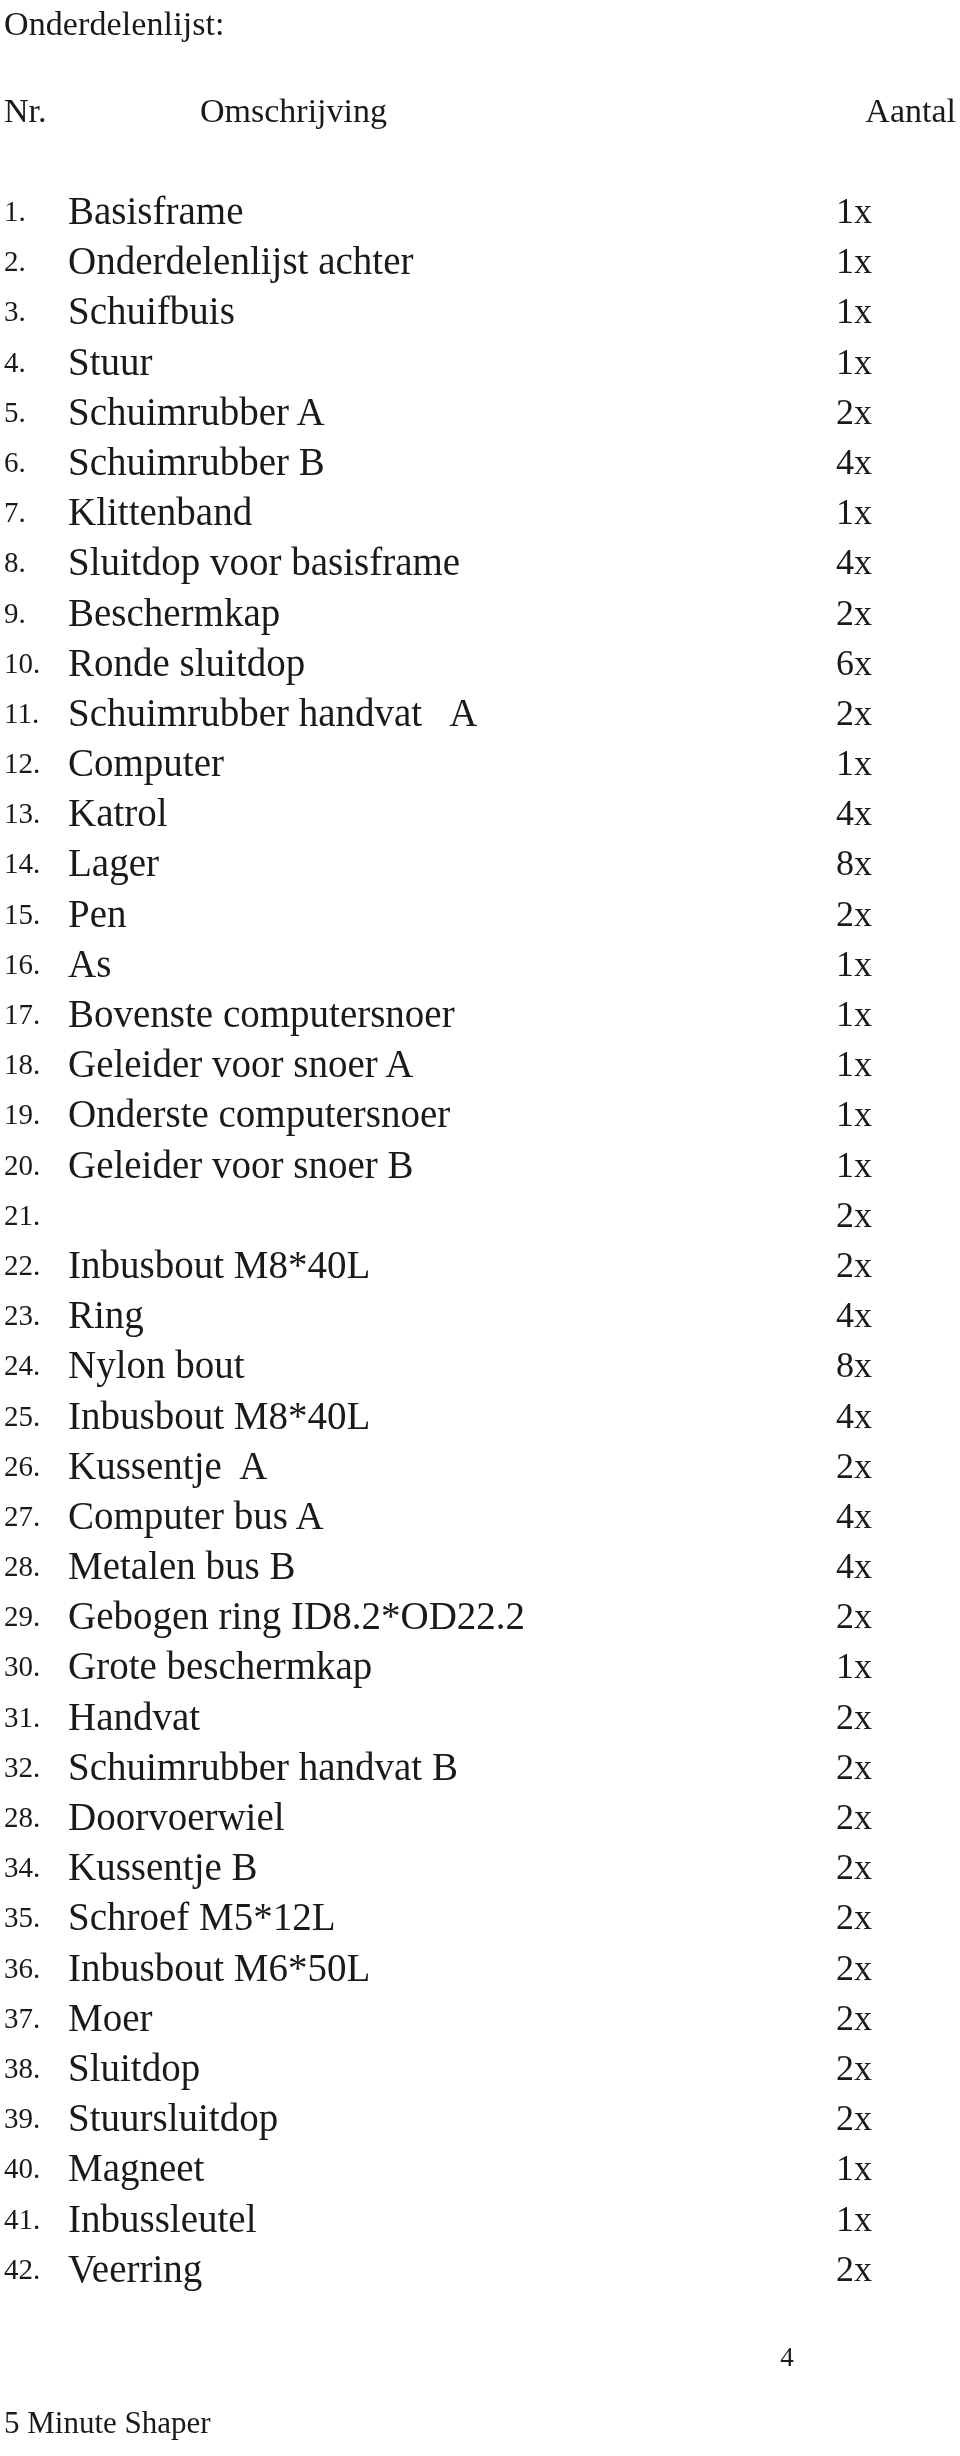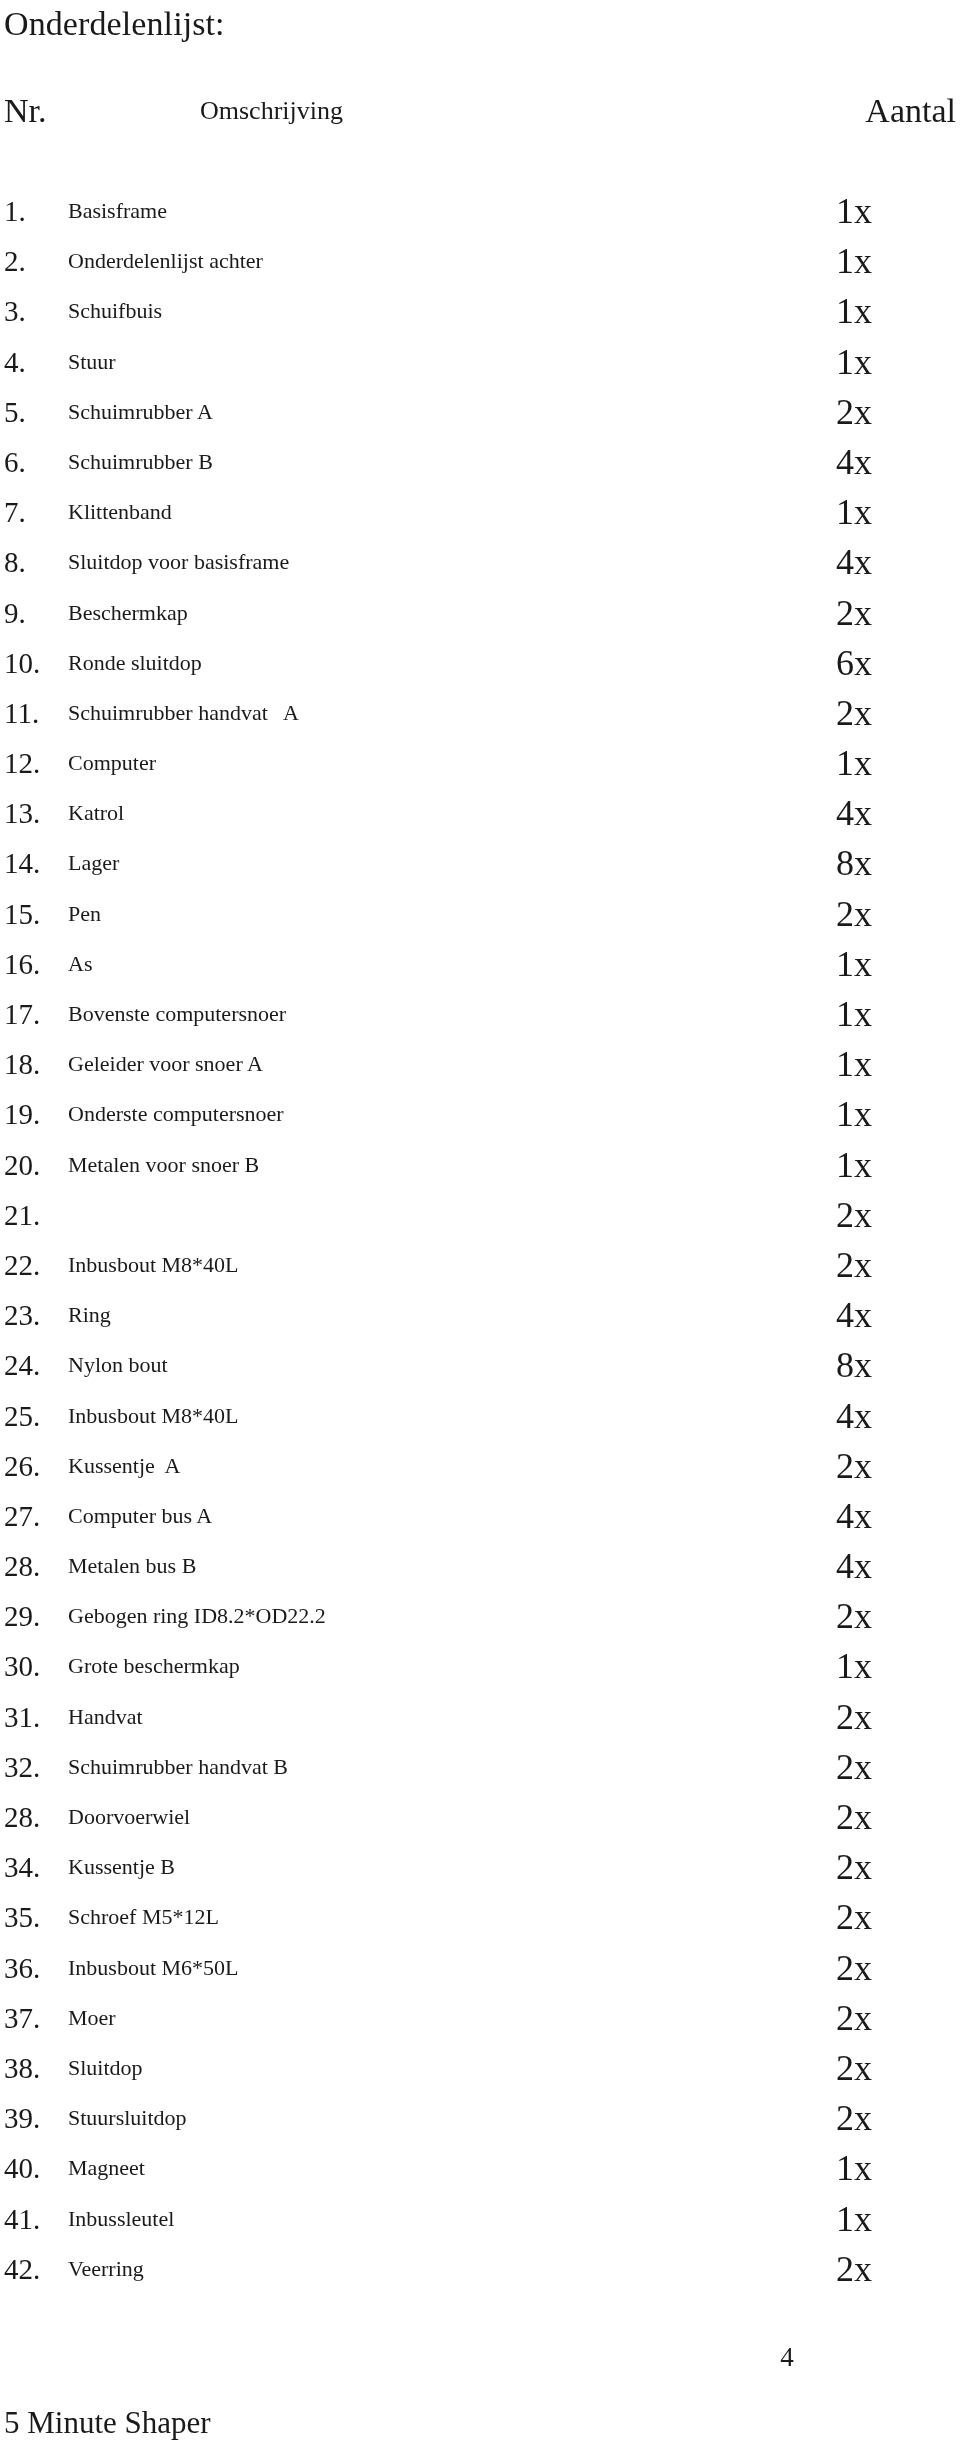--- a/index.html
+++ b/index.html
@@ -45,21 +45,21 @@
     left: 4px;
     top: 0;
     font-size: 34px;
     line-height: 46px;
     white-space: pre;
   }
   .th-omschrijving {
     position: absolute;
     left: 200px;
     top: 0;
-    font-size: 26px;
+    font-size: 34px;
     line-height: 46px;
     white-space: pre;
   }
   .th-aantal {
     position: absolute;
     right: 4px;
     top: 0;
     font-size: 34px;
     line-height: 46px;
     white-space: pre;
@@ -80,21 +80,21 @@
     left: 4px;
     top: 0;
     width: 58px;
     font-size: 29px;
     white-space: pre;
   }
   .cell-desc {
     position: absolute;
     left: 68px;
     top: 0;
-    font-size: 22px;
+    font-size: 39px;
     white-space: pre;
   }
   .cell-qty {
     position: absolute;
     left: 836px;
     top: 0;
     font-size: 36px;
     white-space: pre;
   }
   .page-number {
@@ -222,21 +222,21 @@
         <div class="cell-desc">Geleider voor snoer A</div>
         <div class="cell-qty">1x</div>
       </div>
       <div class="row">
         <div class="cell-nr">19.</div>
         <div class="cell-desc">Onderste computersnoer</div>
         <div class="cell-qty">1x</div>
       </div>
       <div class="row">
         <div class="cell-nr">20.</div>
-        <div class="cell-desc">Metalen voor snoer B</div>
+        <div class="cell-desc">Geleider voor snoer B</div>
         <div class="cell-qty">1x</div>
       </div>
       <div class="row">
         <div class="cell-nr">21.</div>
         <div class="cell-qty">2x</div>
       </div>
       <div class="row">
         <div class="cell-nr">22.</div>
         <div class="cell-desc">Inbusbout M8*40L</div>
         <div class="cell-qty">2x</div>

